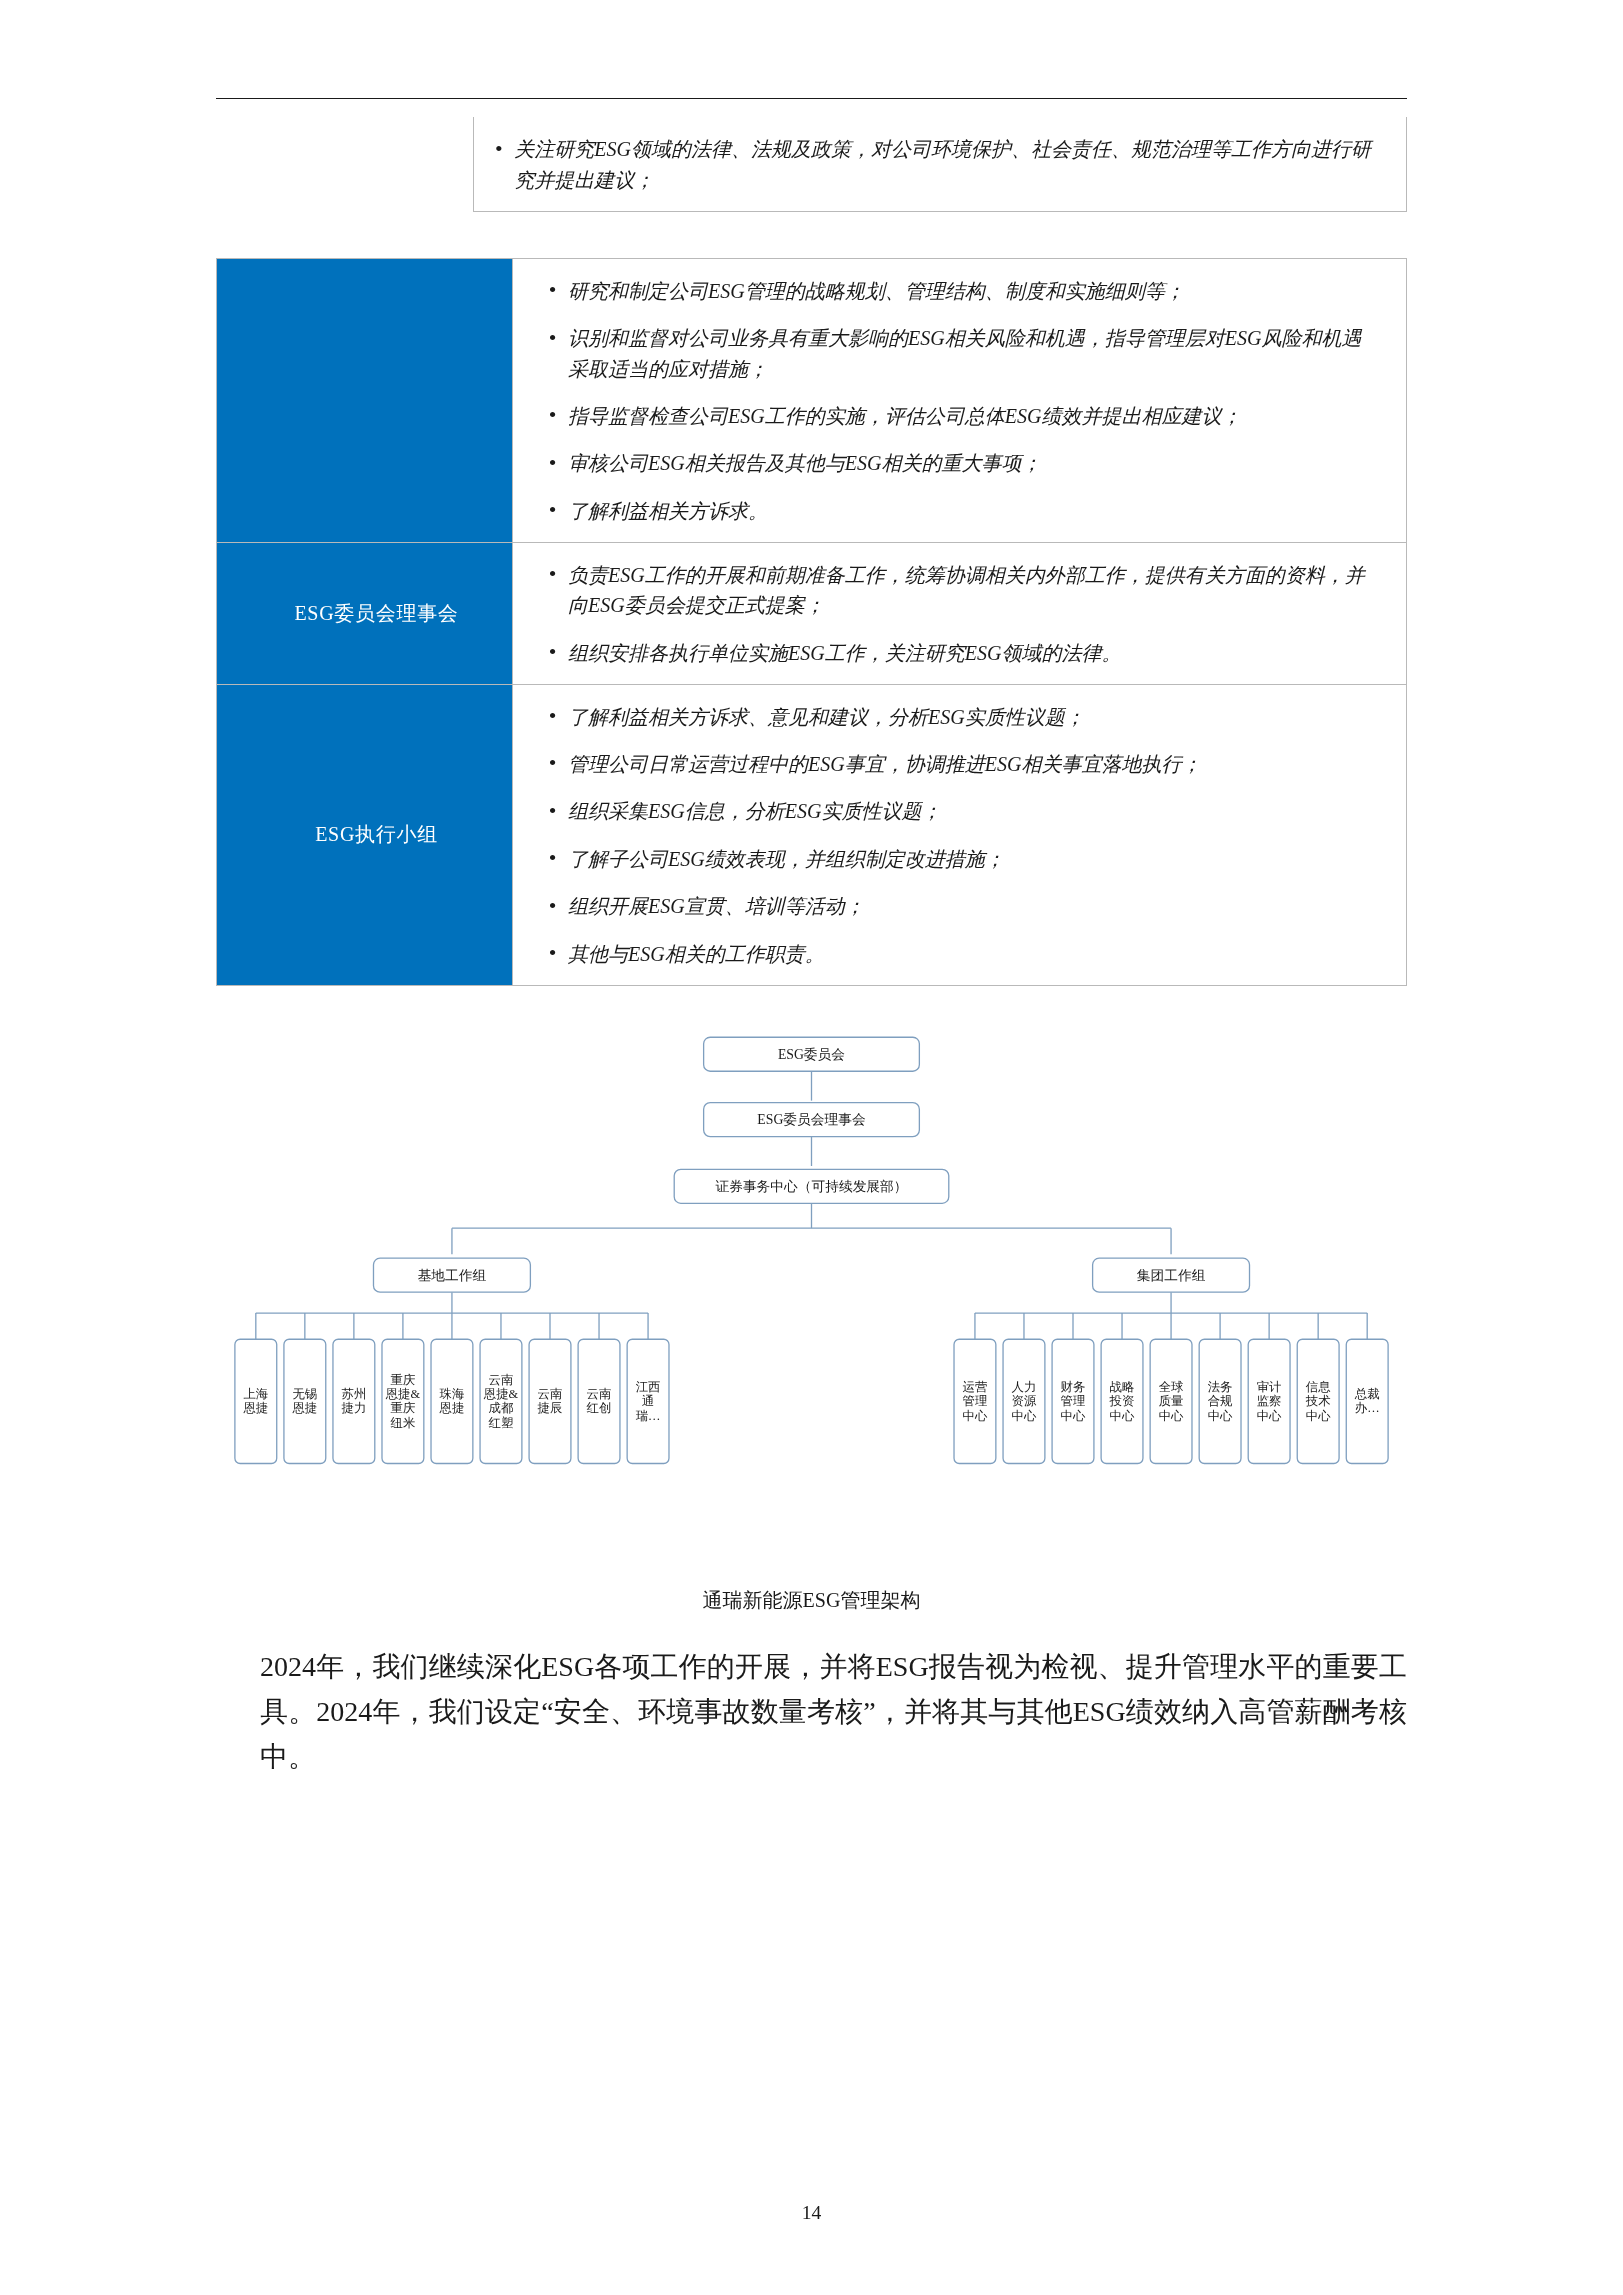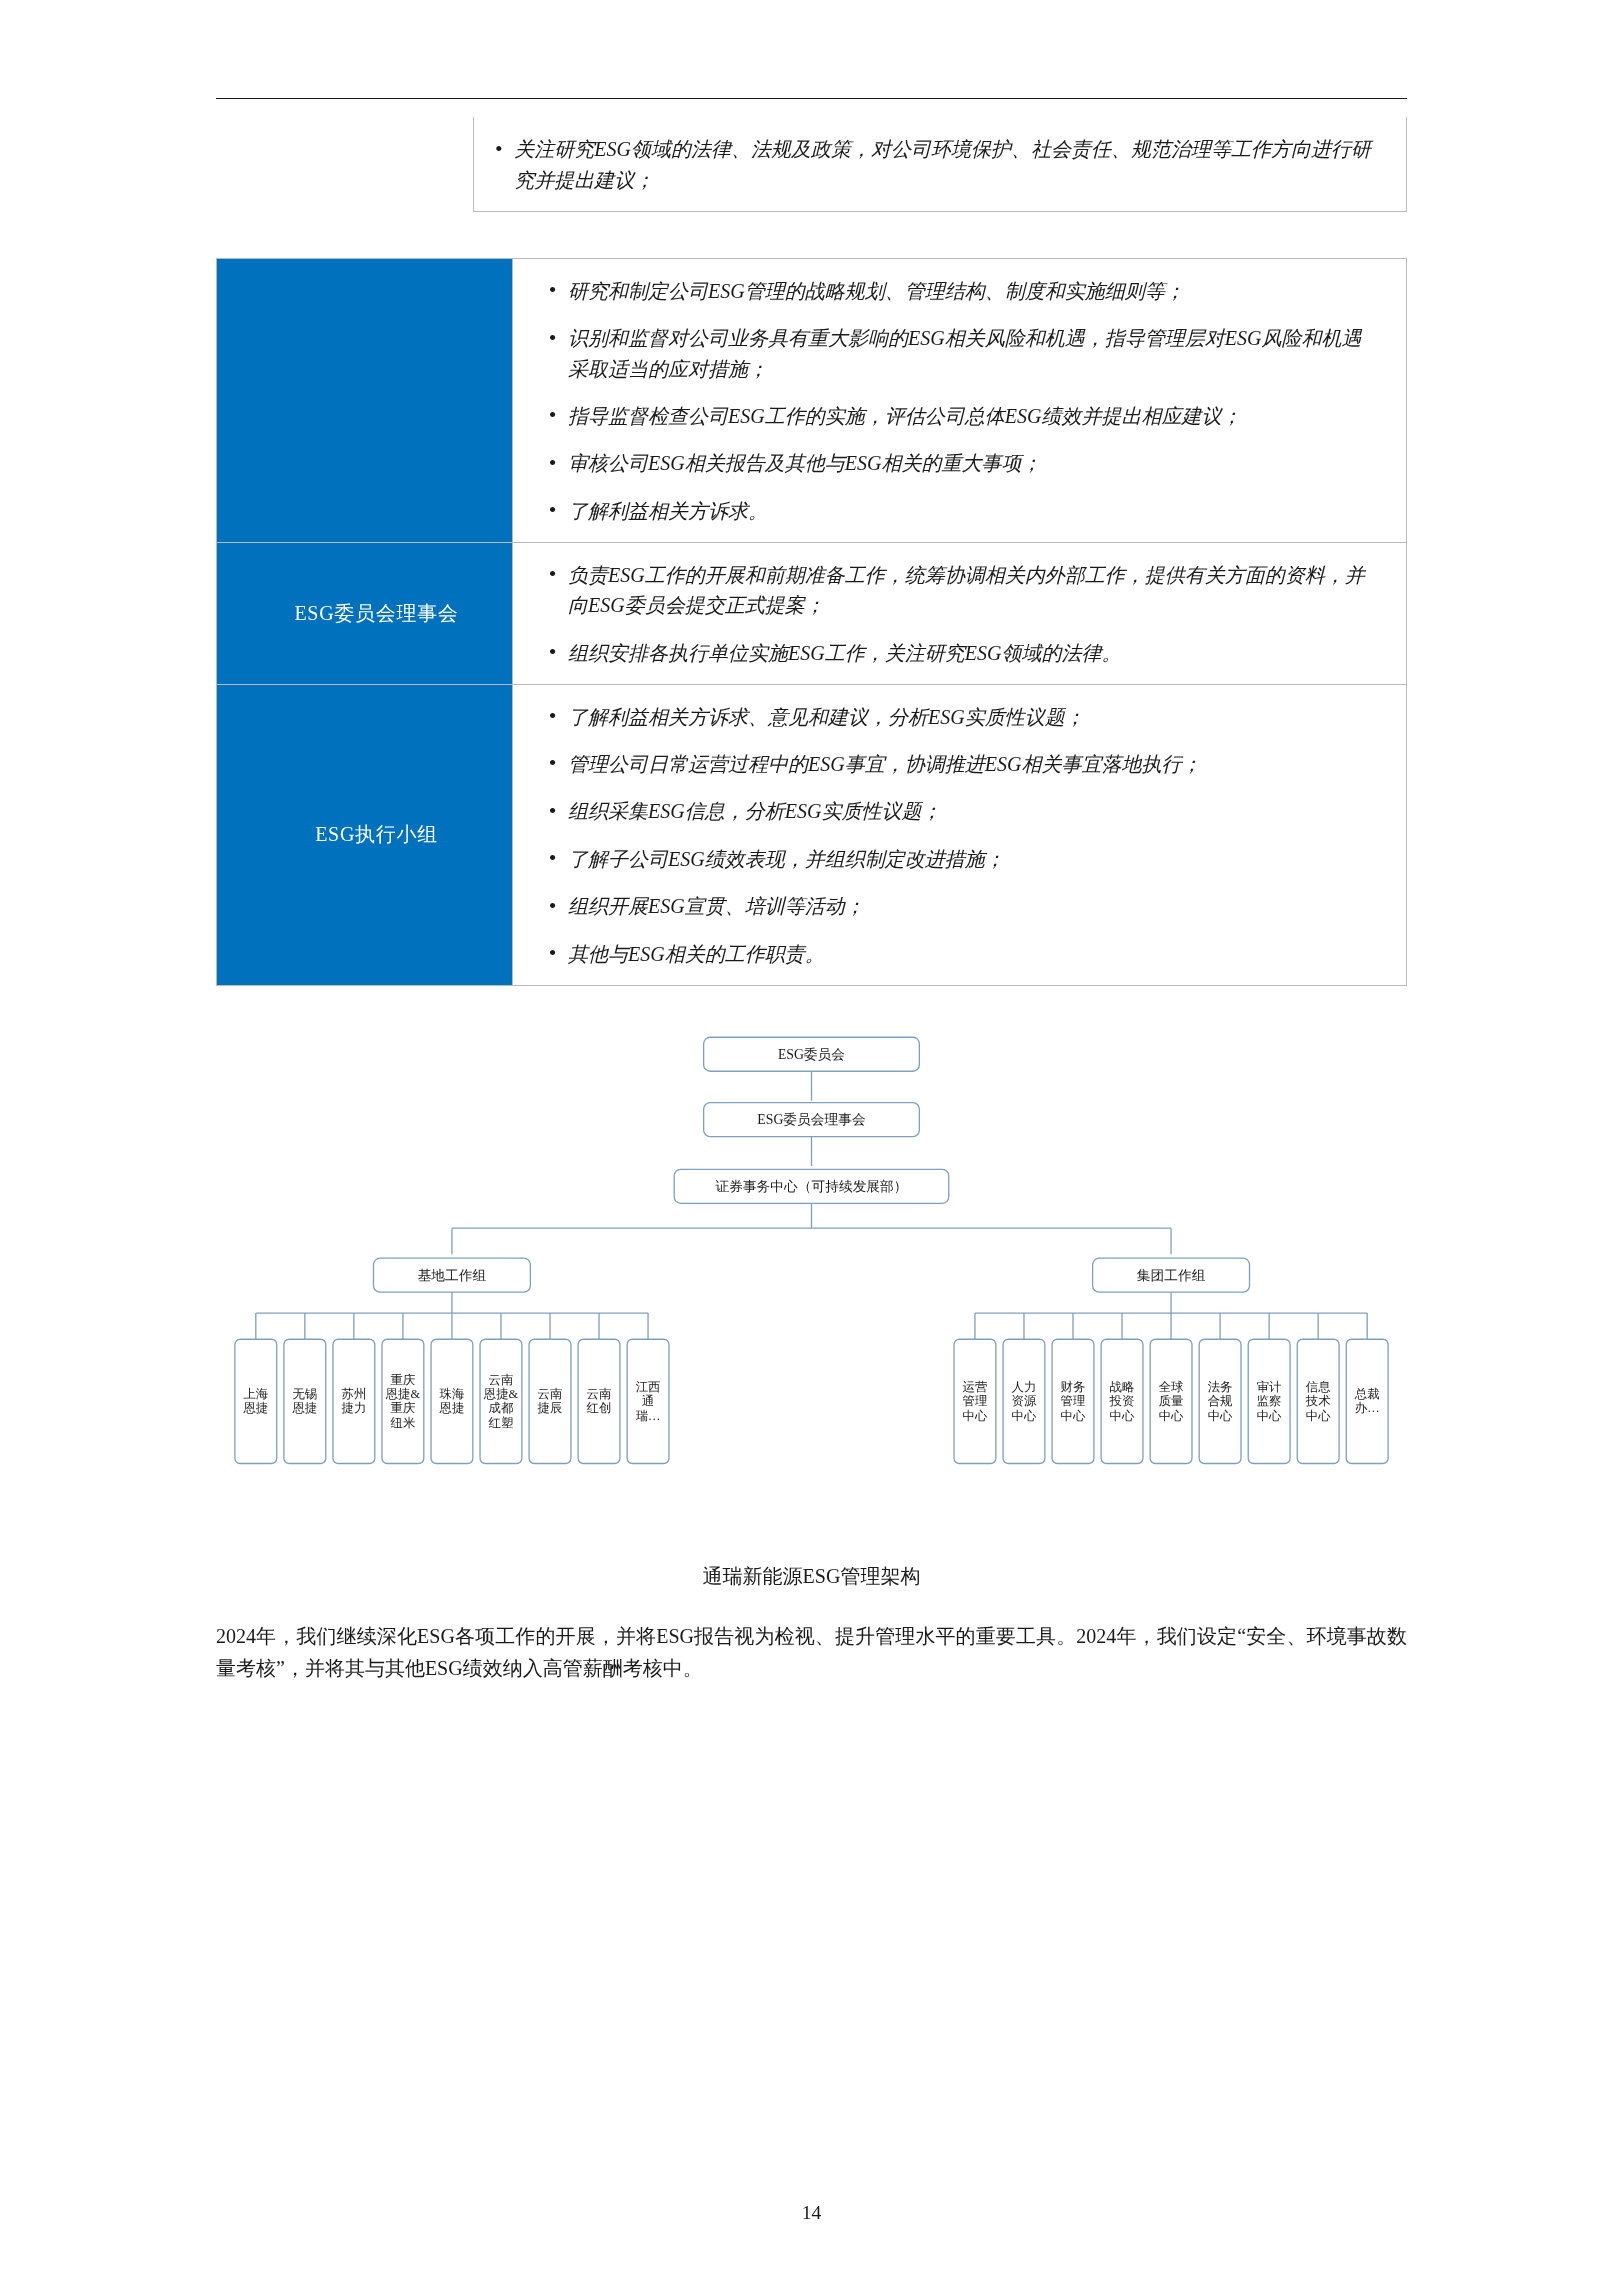--- a/index.html
+++ b/index.html
@@ -83,29 +83,30 @@
     line-height:1.52;
   }
   
   .chart-wrap {
     margin-top:46px;
     position:relative;
   }
   .chart-caption {
     text-align:center;
     font-size:20px;
-    margin-top:6px;
+    margin-top:30px;
   }
   
   .para {
     margin-top:30px;
-    font-size:20px;
+    font-size:28px;
     line-height:1.62;
     text-align:justify;
     text-indent:0;
+    margin-left:44px;
   }
   .pagenum {
     position:absolute;
     left:0; right:0;
     bottom:71px;
     text-align:center;
     font-size:19.6px;
   }
 </style>
 </head>

